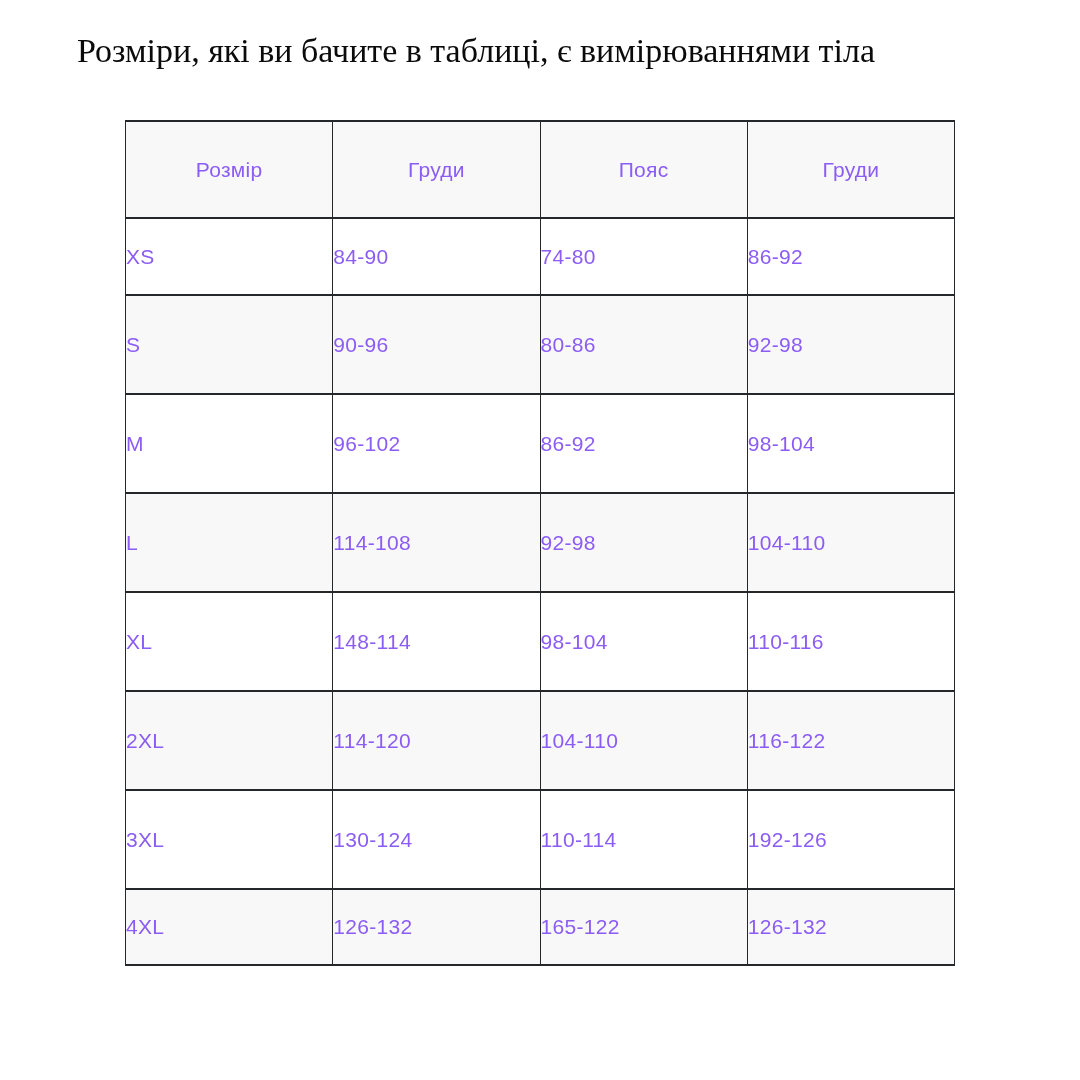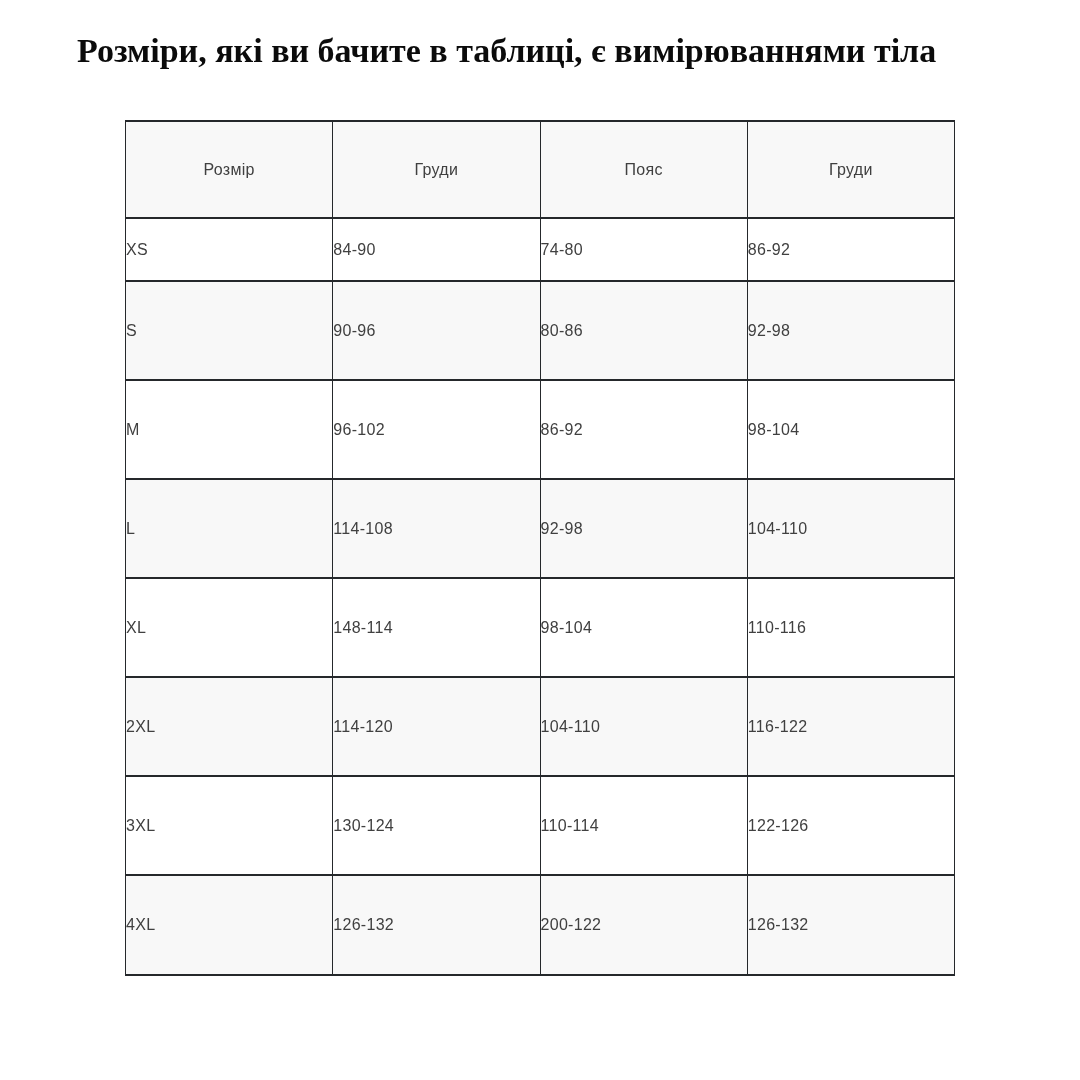--- a/index.html
+++ b/index.html
@@ -9,21 +9,21 @@
   }
   body {
     width: 1080px;
     height: 1080px;
     overflow: hidden;
     font-family: "Liberation Sans", sans-serif;
   }
   .heading {
     margin: 26px 0 0 77px;
     font-family: "Liberation Serif", serif;
-    font-weight: 700;
+    font-weight: 400;
     font-size: 34px;
     line-height: 50px;
     color: #0b0b0b;
   }
   .heading .line {
     display: block;
     white-space: nowrap;
   }
   table.size-table {
     border-collapse: collapse;
@@ -33,38 +33,38 @@
   }
   .size-table th,
   .size-table td {
     border: 1px solid #25282b;
     border-top-width: 2px;
     border-bottom-width: 2px;
     padding: 0;
     vertical-align: middle;
     font-family: "Liberation Sans", sans-serif;
     font-weight: 400;
-    font-size: 16px;
-    color: #404040;
+    font-size: 21px;
+    color: #8b5cf6;
     letter-spacing: 0.3px;
   }
   .size-table thead tr {
     height: 97px;
   }
   .size-table thead th {
     background: #f8f8f8;
   }
   .size-table tbody tr {
     height: 99px;
   }
   .size-table tbody tr:first-child {
-    height: 63px;
+    height: 77px;
   }
   .size-table tbody tr:last-child {
-    height: 100px;
+    height: 76px;
   }
   .size-table tbody tr:nth-child(even) td {
     background: #f8f8f8;
   }
 </style>
 </head>
 <body>
 
 <div>
 
@@ -115,24 +115,24 @@
       <tr>
         <td>2XL</td>
         <td>114-120</td>
         <td>104-110</td>
         <td>116-122</td>
       </tr>
       <tr>
         <td>3XL</td>
         <td>130-124</td>
         <td>110-114</td>
-        <td>122-126</td>
+        <td>192-126</td>
       </tr>
       <tr>
         <td>4XL</td>
         <td>126-132</td>
-        <td>200-122</td>
+        <td>165-122</td>
         <td>126-132</td>
       </tr>
     </tbody>
   </table>
 
 </div>
 
 </body></html>

